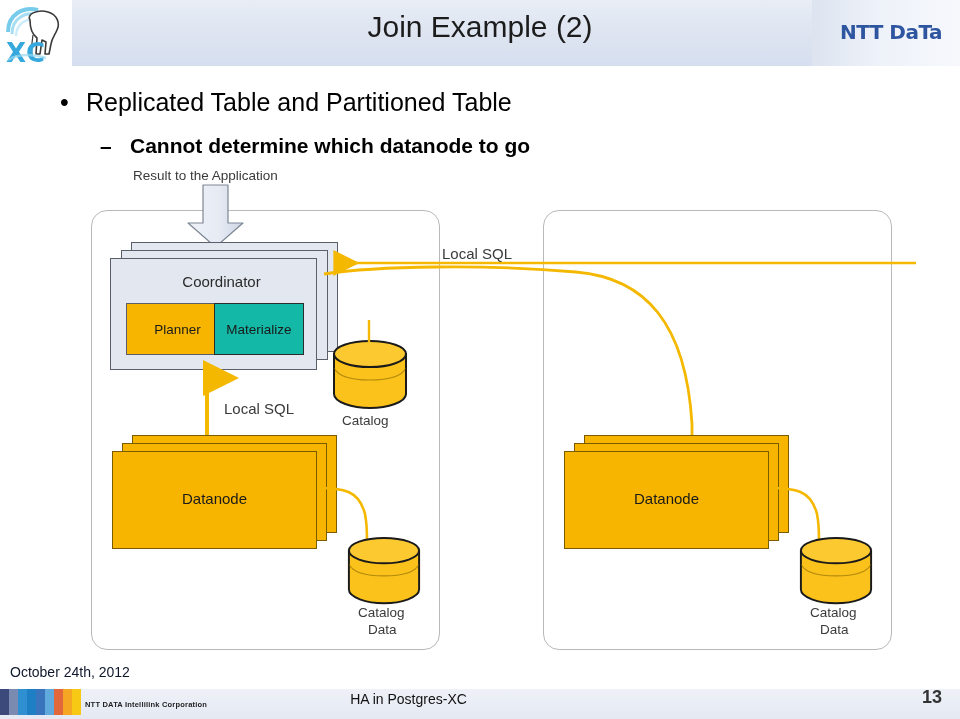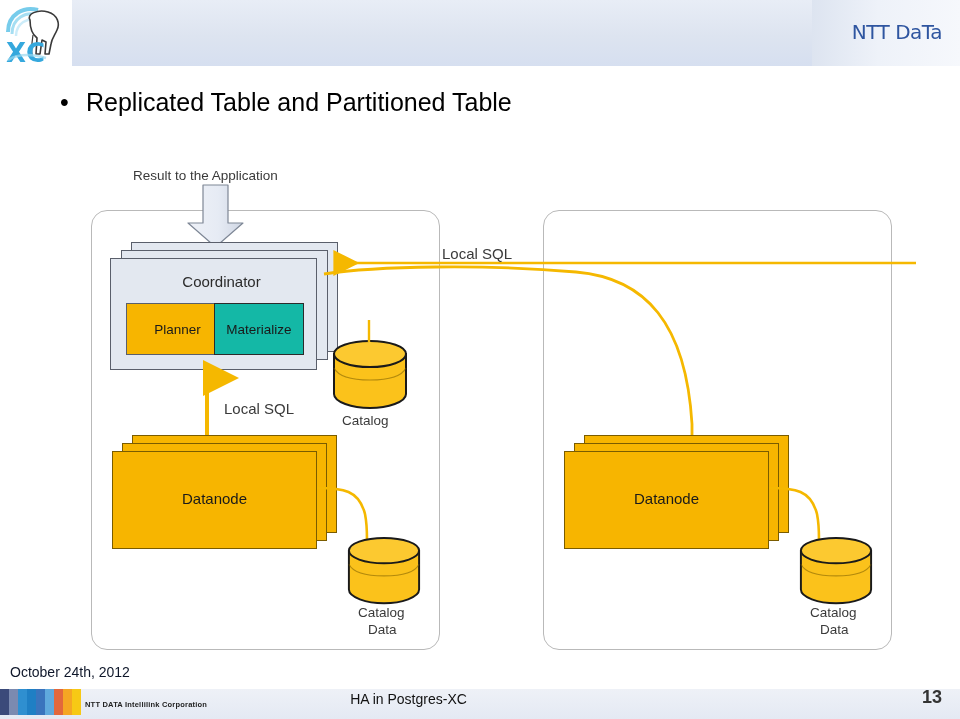--- a/index.html
+++ b/index.html
@@ -28,21 +28,21 @@
     position: absolute; left: 2px; top: 2px; width: 68px; height: 66px;
   }
   .slide-title {
     position: absolute; left: 160px; top: 10px; width: 640px;
     text-align: center;
     font-size: 30px; color: #1c1c1c; letter-spacing: 0px;
     font-family: "Liberation Sans", sans-serif;
   }
   .ntt-logo {
     position: absolute; right: 18px; top: 20px;
-    font-size: 20px; font-weight: normal; color: #2e55a0;
+    font-size: 20px; font-weight: bold; color: #2e55a0;
     letter-spacing: -0.5px;
     font-family: "DejaVu Sans", sans-serif;
   }
 
   
   .bullet1 {
     position: absolute; left: 60px; top: 88px;
     font-size: 25px; color: #000;
   }
   .bullet1 .dot { display: inline-block; width: 26px; }
@@ -151,25 +151,29 @@
       <path d="M28 18 C24 12, 36 7, 46 10 C56 13, 58 22, 55 28 C53 33, 50 36, 49 42
                L47 52 L43 52 L44 40 L40 38 L38 52 L34 52 L35 36
                C31 33, 28 28, 28 18 Z" fill="#ffffff" stroke="#3a3a3a" stroke-width="1.6" stroke-linejoin="round"></path>
       <path d="M31 33 C30 40, 29 46, 30 53" stroke="#3a3a3a" stroke-width="1.2" fill="none"></path>
       <text x="4" y="60" font-family="DejaVu Sans, sans-serif" font-size="26" font-weight="bold" fill="#35a8dd">X</text>
       <text x="24" y="60" font-family="DejaVu Sans, sans-serif" font-size="26" font-weight="bold" fill="#35a8dd">C</text>
       <path d="M6 58 C16 52, 30 52, 44 56" stroke="#9bd9ef" stroke-width="2.5" fill="none" opacity="0.7"></path>
     </svg>
   </div>
 
+  <div class="slide-title">Join Example (2)</div>
 
   <div class="ntt-logo">NTT DaTa</div>
 
   <div class="bullet1">
     <span class="dot">•</span><span>Replicated Table and Partitioned Table</span>
+  </div>
+  <div class="bullet2">
+    <span class="dash">–</span><span>Cannot determine which datanode to go</span>
   </div>
 
   <div class="diagram">
 
     <div class="lbl result-label">Result to the Application</div>
 
     <div class="panel panel-left"></div>
     <div class="panel panel-right"></div>
 
     <div class="block-arrow">

